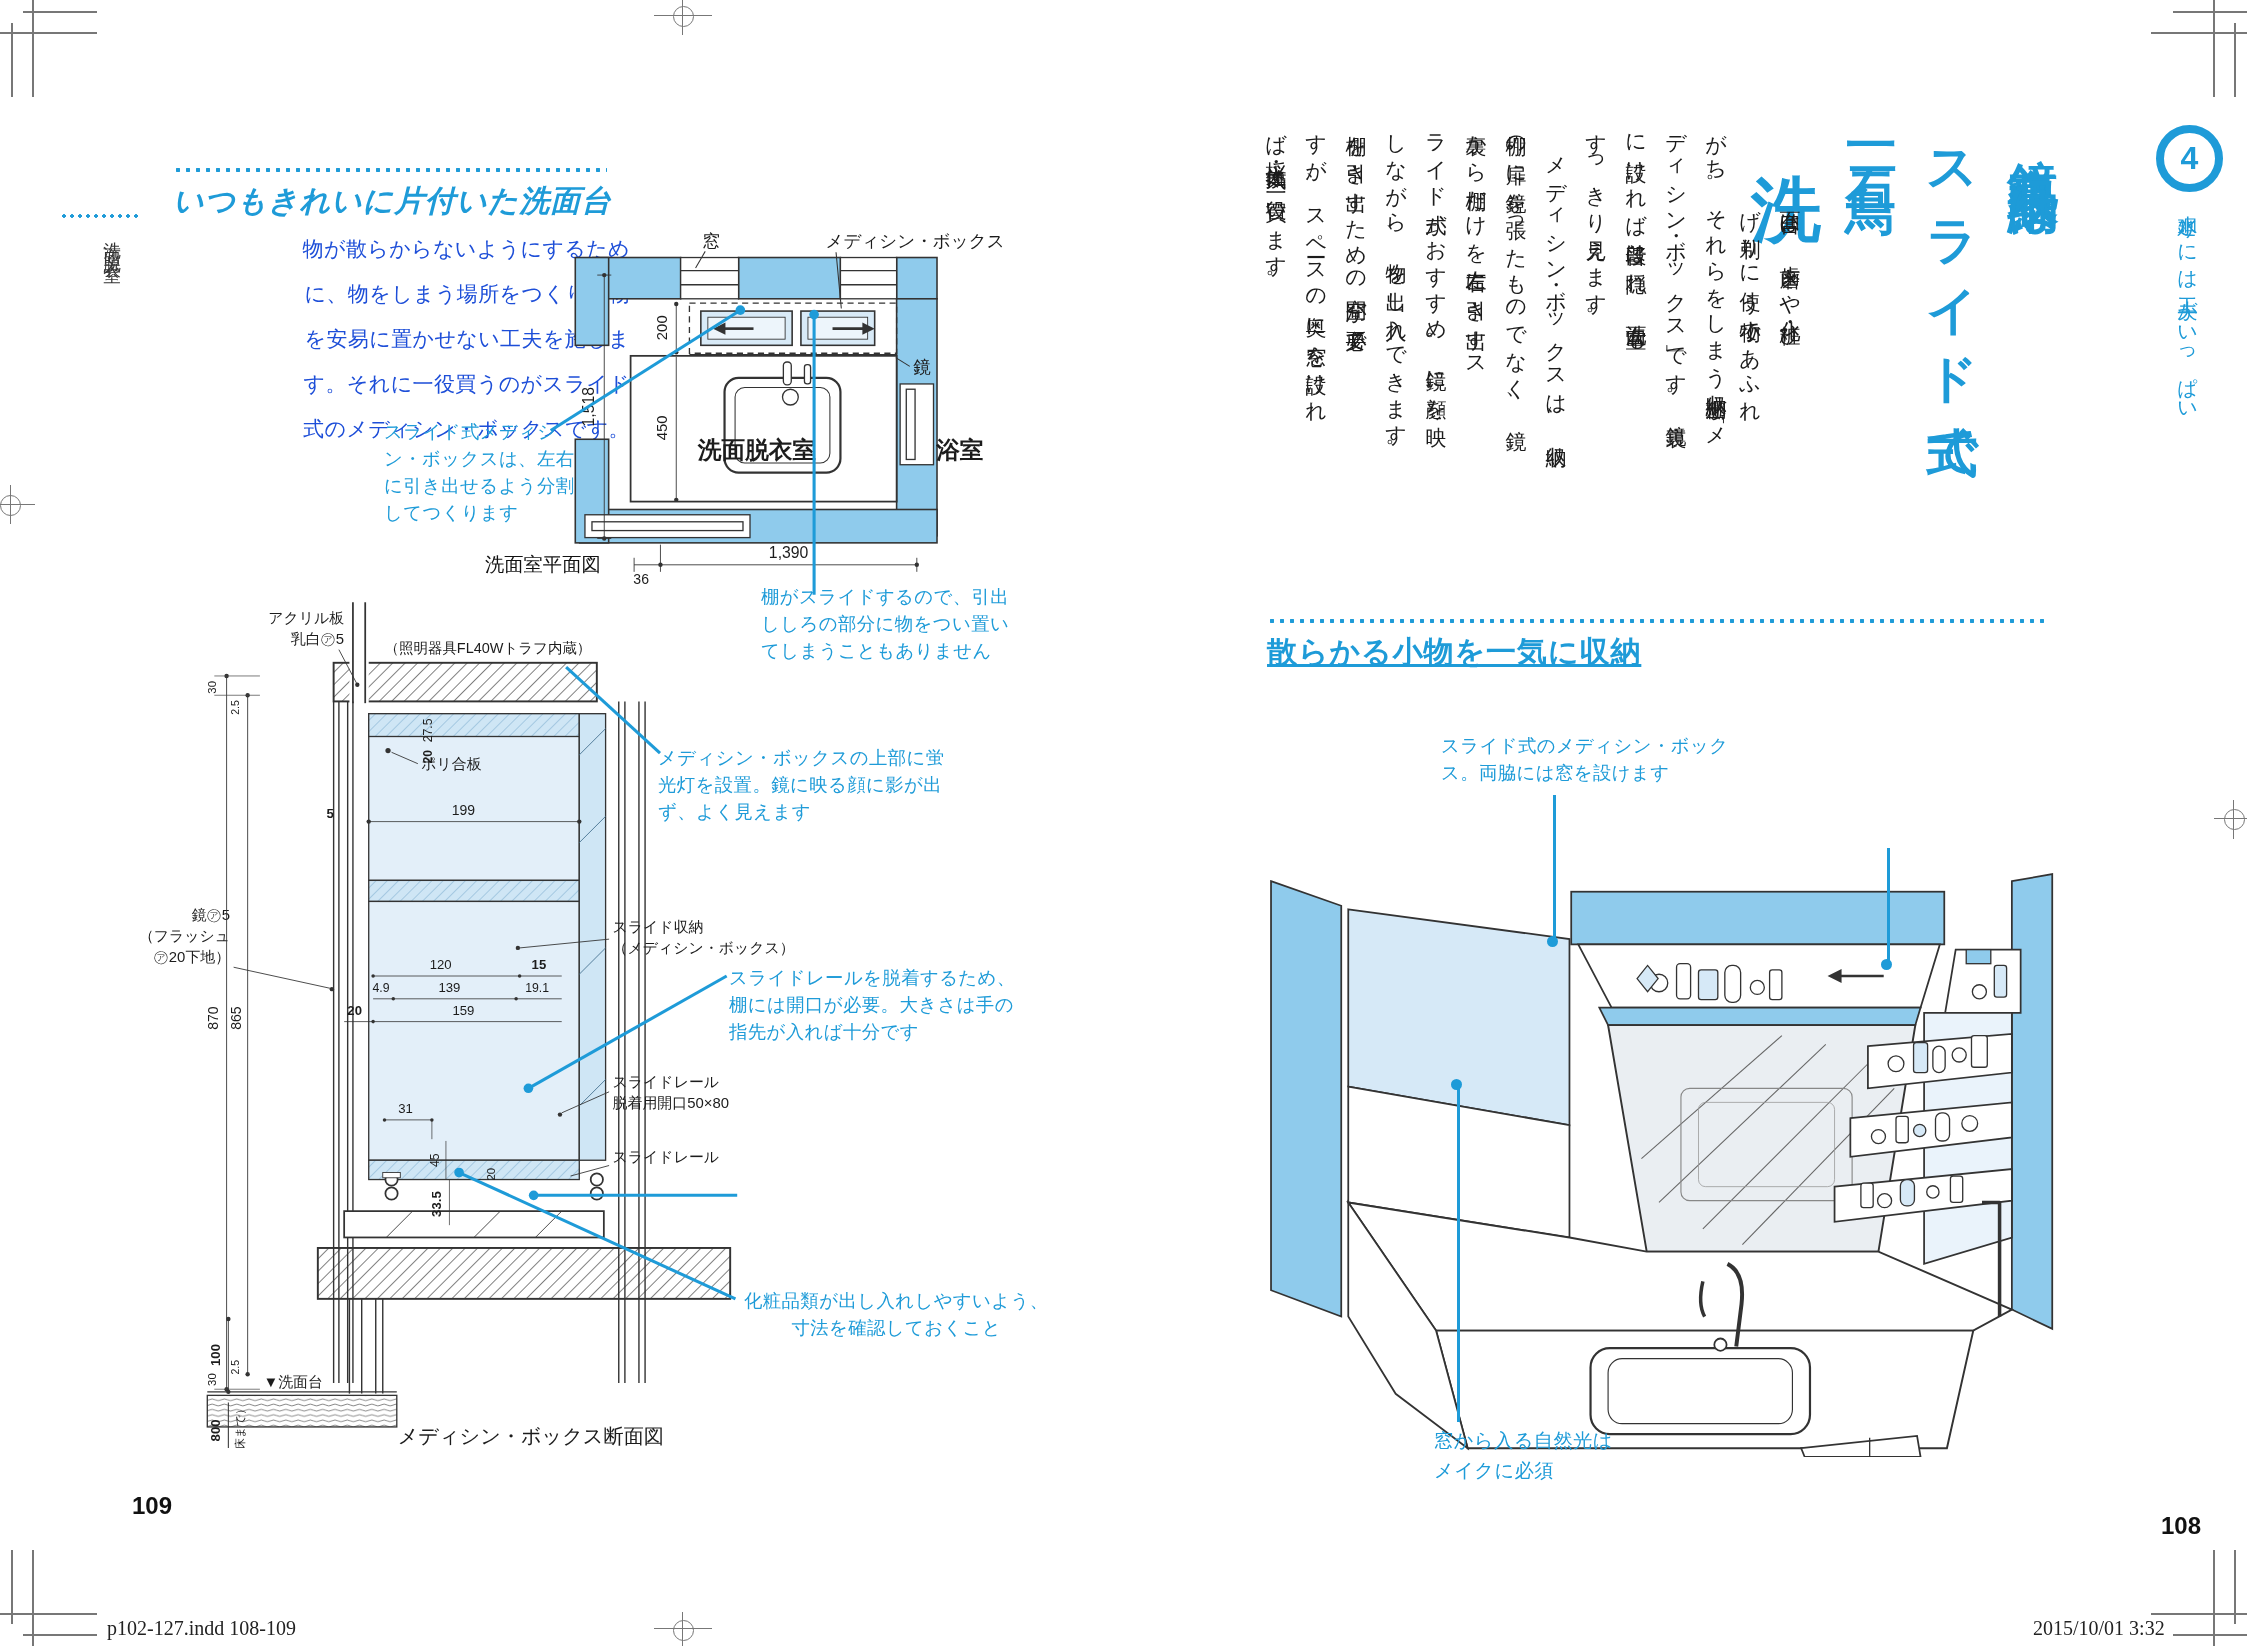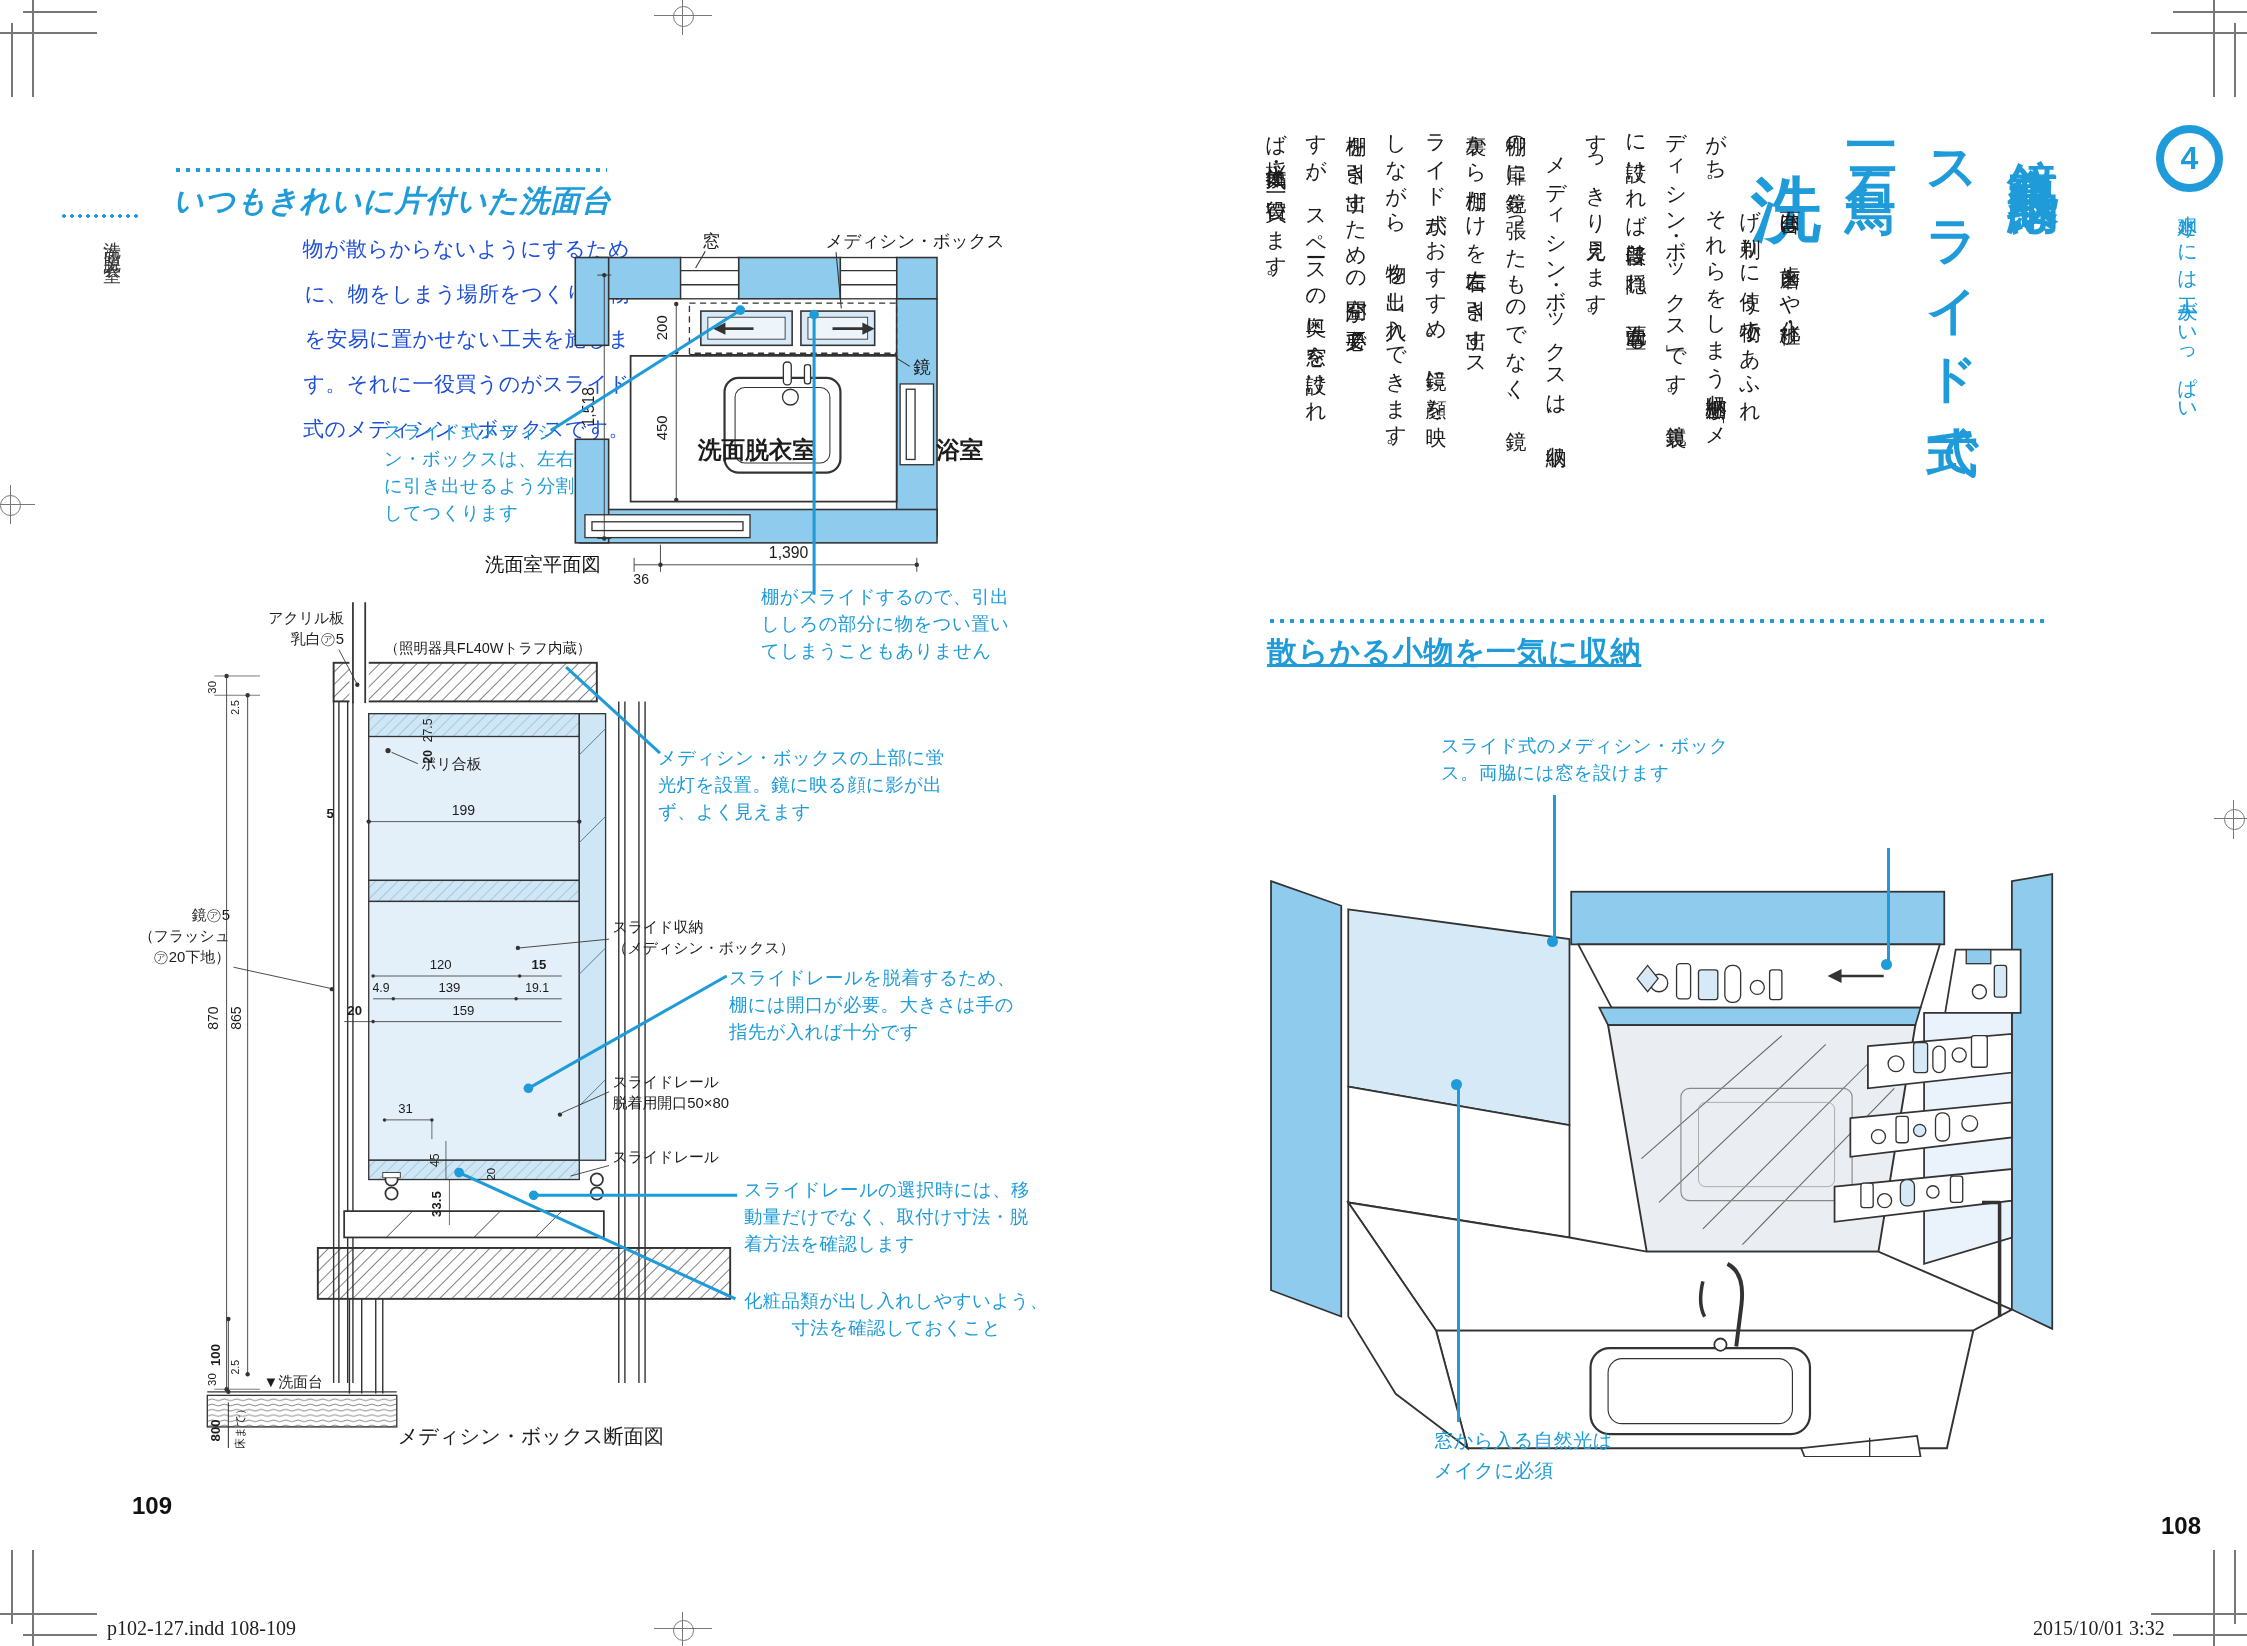--- a/index.html
+++ b/index.html
@@ -161,23 +161,20 @@
 してつくります</div>
   <div class="abs ann" style="left:761px;top:583px;">棚がスライドするので、引出
 ししろの部分に物をつい置い
 てしまうこともありません</div>
   <div class="abs ann" style="left:729px;top:964px;">スライドレールを脱着するため、
 棚には開口が必要。大きさは手の
 指先が入れば十分です</div>
   <div class="abs ann" style="left:658px;top:744px;">メディシン・ボックスの上部に蛍
 光灯を設置。鏡に映る顔に影が出
 ず、よく見えます</div>
-  <div class="abs ann" style="left:744px;top:1176px;">スライドレールの選択時には、移
-動量だけでなく、取付け寸法・脱
-着方法を確認します</div>
   <div class="abs ann" style="left:744px;top:1287px;text-align:center;">化粧品類が出し入れしやすいよう、
 寸法を確認しておくこと</div>
 
   <svg class="abs" style="left:123px;top:597px;" width="702" height="851" viewBox="0 0 800 970">
     <defs>
       <pattern id="h45" width="10" height="10" patternTransform="rotate(45)" patternUnits="userSpaceOnUse">
         <line x1="0" y1="0" x2="0" y2="10" stroke="#333" stroke-width="1.4"></line>
       </pattern>
       <pattern id="hb" width="9" height="9" patternTransform="rotate(45)" patternUnits="userSpaceOnUse">
         <rect width="9" height="9" fill="#CFE6F5"></rect>

